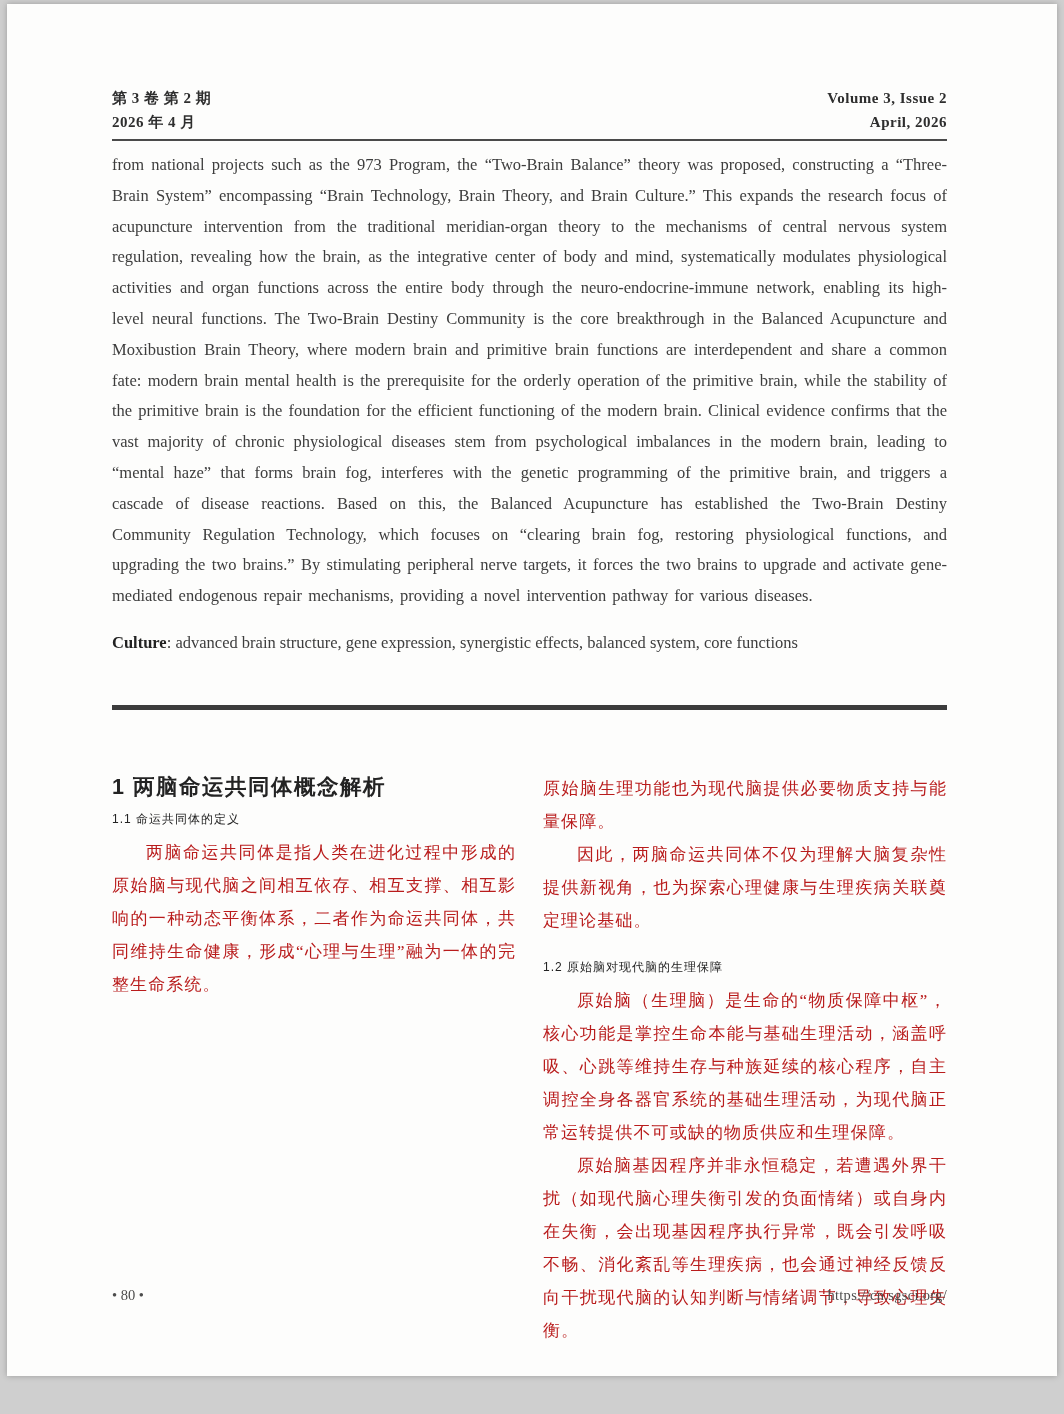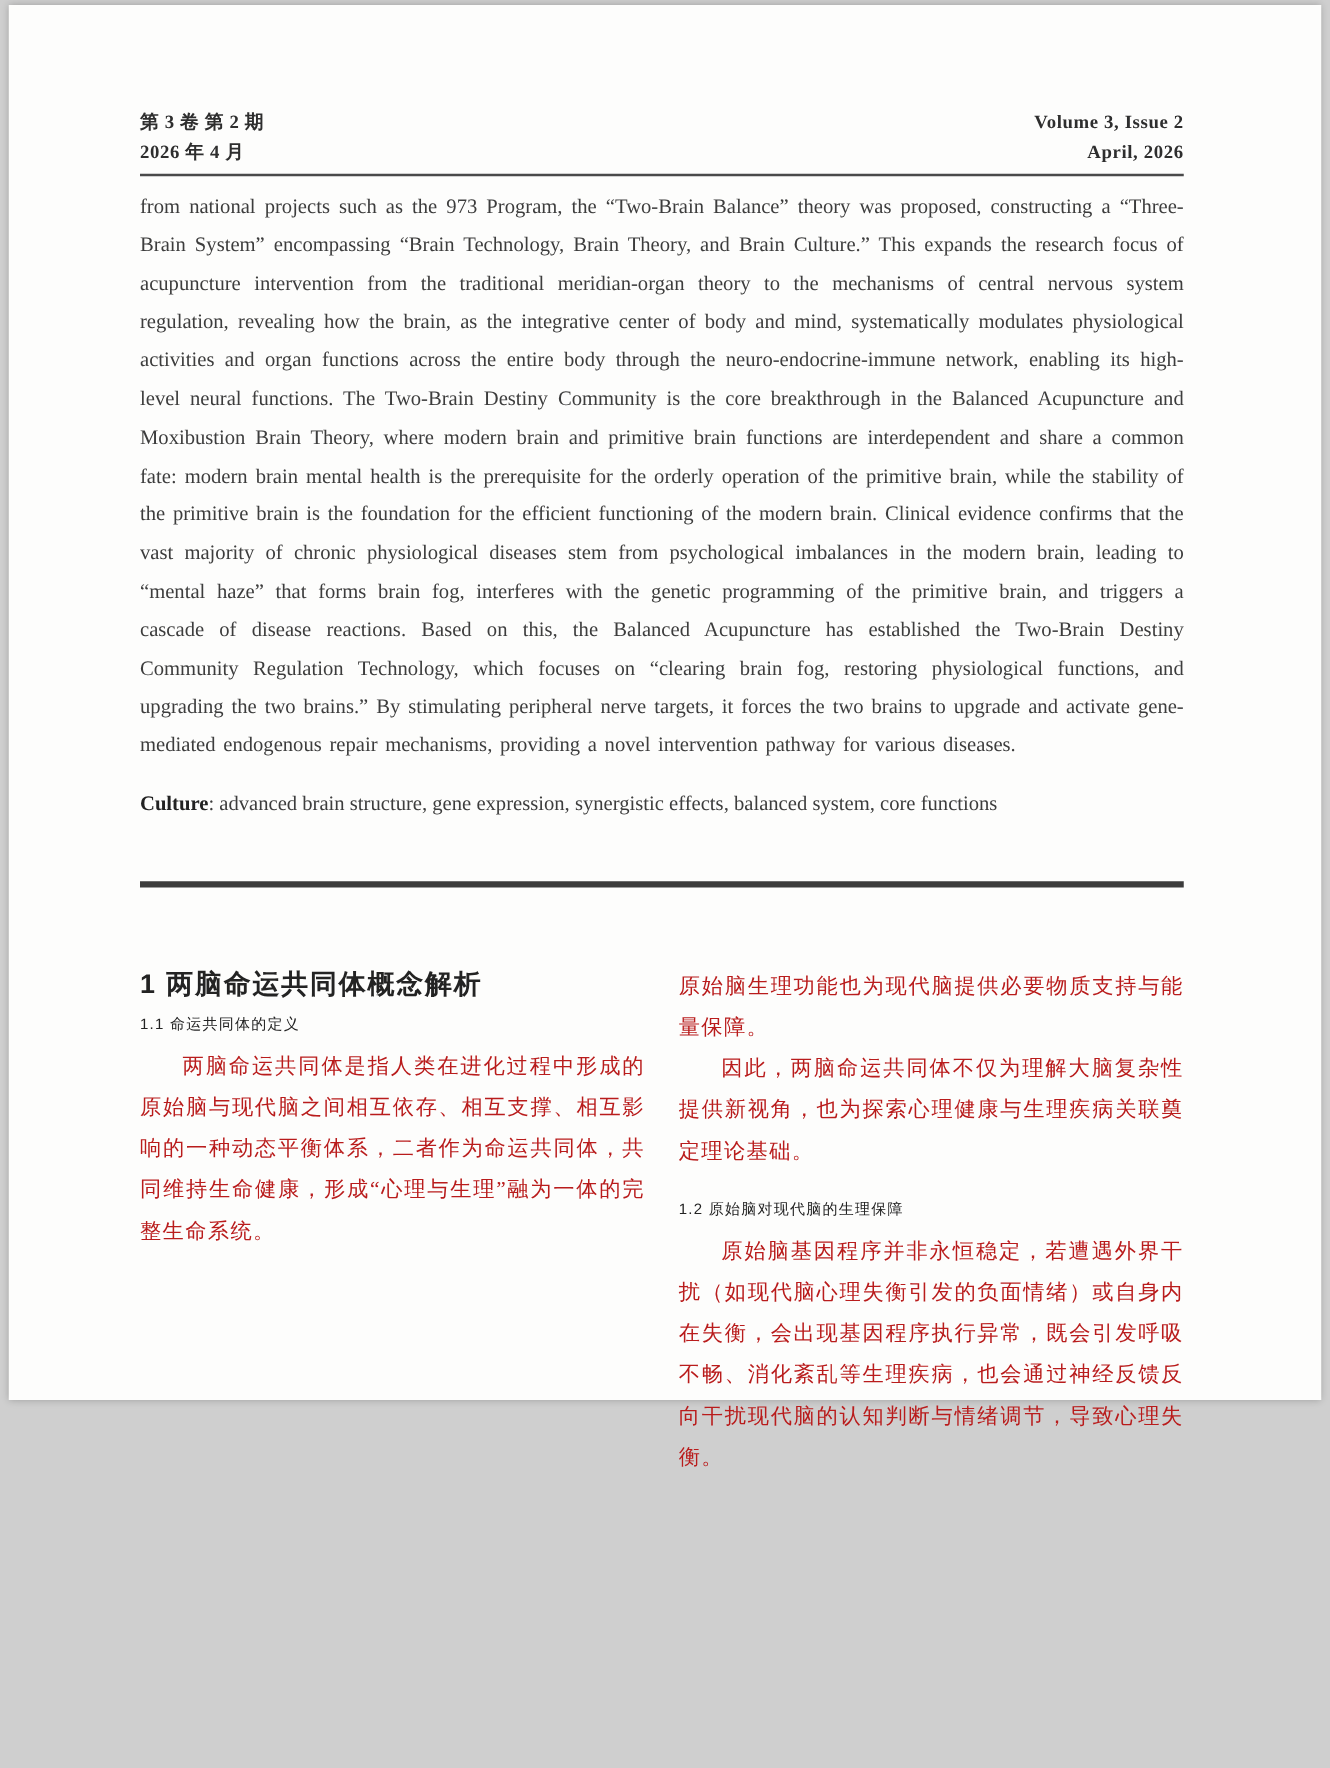--- a/index.html
+++ b/index.html
@@ -13,21 +13,21 @@
     height: 1414px;
     background: #cfcfcf;
     overflow: hidden;
     font-family: "Liberation Serif", "DejaVu Serif", serif;
   }
   .page {
     position: absolute;
     left: 7px;
     top: 4px;
     width: 1050px;
-    height: 1116px;
+    height: 1372px;
     background: #fdfdfc;
     box-shadow: 0 0 6px rgba(0,0,0,0.25);
     color: #3b3b3b;
   }
   .page-inner {
     position: absolute;
     left: 105px;
     right: 110px;
     top: 0;
     bottom: 0;
@@ -150,20 +150,25 @@
       <div class="columns">
         <div class="col">
           <h1 class="sec">1  两脑命运共同体概念解析</h1>
           <h2 class="sec">1.1  命运共同体的定义</h2>
           <p class="cjk-p indent">两脑命运共同体是指人类在进化过程中形成的原始脑与现代脑之间相互依存、相互支撑、相互影响的一种动态平衡体系，二者作为命运共同体，共同维持生命健康，形成“心理与生理”融为一体的完整生命系统。</p>
         </div>
         <div class="col">
           <p class="cjk-p">原始脑生理功能也为现代脑提供必要物质支持与能量保障。</p>
           <p class="cjk-p indent">因此，两脑命运共同体不仅为理解大脑复杂性提供新视角，也为探索心理健康与生理疾病关联奠定理论基础。</p>
           <h2 class="sec mid">1.2  原始脑对现代脑的生理保障</h2>
+          <p class="cjk-p indent">原始脑（生理脑）是生命的“物质保障中枢”，核心功能是掌控生命本能与基础生理活动，涵盖呼吸、心跳等维持生存与种族延续的核心程序，自主调控全身各器官系统的基础生理活动，为现代脑正常运转提供不可或缺的物质供应和生理保障。</p>
           <p class="cjk-p indent">原始脑基因程序并非永恒稳定，若遭遇外界干扰（如现代脑心理失衡引发的负面情绪）或自身内在失衡，会出现基因程序执行异常，既会引发呼吸不畅、消化紊乱等生理疾病，也会通过神经反馈反向干扰现代脑的认知判断与情绪调节，导致心理失衡。</p>
         </div>
       </div>
 
     </div>
 
+    <div class="footer">
+      <div>• 80 •</div>
+      <div class="url">https://cn.sgsci.org/</div>
+    </div>
   </div>
 </div>
 
 </body></html>

